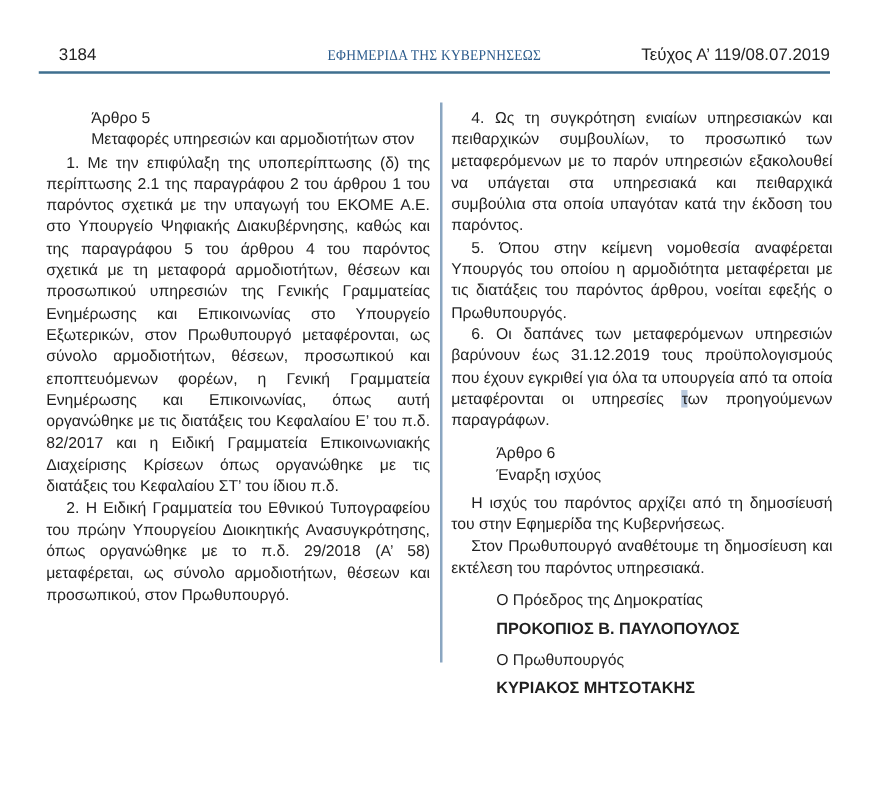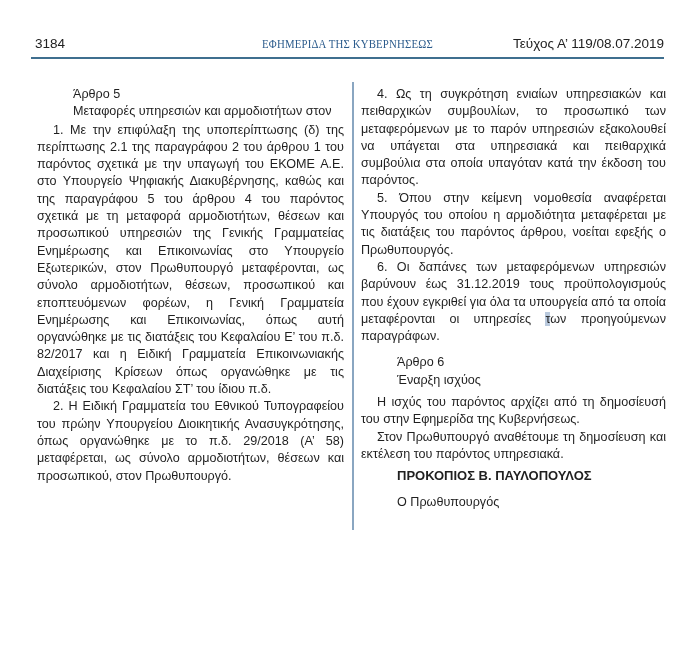--- a/index.html
+++ b/index.html
@@ -1,19 +1,19 @@
 <!DOCTYPE html>
 <html><head>
 <meta charset="utf-8">
 <style>
   html, body { margin: 0; padding: 0; background: #ffffff; }
   body { width: 699px; height: 646px; position: relative; overflow: hidden;
          font-family: "Liberation Sans", "DejaVu Sans", sans-serif; color: #1f1f1f; }
   .header { position: absolute; left: 31px; top: 36px; width: 633px; height: 20px; }
-  .header .pg { position: absolute; left: 4px; top: 0; font-size: 13.5px; color: #222; }
+  .header .pg { position: absolute; left: 16px; top: 0; font-size: 13.5px; color: #222; }
   .header .title { position: absolute; left: 0; right: 0; top: 1px; text-align: center;
          font-family: "Liberation Serif", "DejaVu Serif", serif; font-size: 12px;
          color: #2b5b8c; letter-spacing: 0.2px; transform: scaleX(0.9); }
   .header .issue { position: absolute; right: 0; top: 0; font-size: 13.5px; color: #222; }
   .header-rule { position: absolute; left: 31px; top: 57px; width: 633px; height: 2px; background: #3f6f8f; }
   .divider { position: absolute; left: 352px; top: 82px; width: 2px; height: 448px; background: #8aa6c1; }
 
   .col { position: absolute; top: 86px; font-size: 12.6px; line-height: 17.3px; }
   .col.left { left: 37px; width: 307px; }
   .col.right { left: 361px; width: 305px; }
@@ -54,16 +54,18 @@
   <p class="p"><span>6. Οι δαπάνες των μεταφερόμενων υπηρεσιών βαρύνουν έως 31.12.2019 τους προϋπολογισμούς που έχουν εγκριθεί για όλα τα υπουργεία από τα οποία μεταφέρονται οι υπηρεσίες </span><span class="cursor-mark">τ</span><span>ων προηγούμενων παραγράφων.</span></p>
   <div class="gap"></div>
   <div class="article-head">
     <div>Άρθρο 6</div>
     <div>Έναρξη ισχύος</div>
   </div>
   <div style="height:4px"></div>
   <p class="p">Η ισχύς του παρόντος αρχίζει από τη δημοσίευσή του στην Εφημερίδα της Κυβερνήσεως.</p>
   <p class="p">Στον Πρωθυπουργό αναθέτουμε τη δημοσίευση και εκτέλεση του παρόντος υπηρεσιακά.</p>
   <div class="sig-block">
+    <p class="sig-line sig-role">Ο Πρόεδρος της Δημοκρατίας</p>
     <p class="sig-line sig-name">ΠΡΟΚΟΠΙΟΣ Β. ΠΑΥΛΟΠΟΥΛΟΣ</p>
     <p class="sig-line sig-role">Ο Πρωθυπουργός</p>
+    <p class="sig-line sig-name">ΚΥΡΙΑΚΟΣ ΜΗΤΣΟΤΑΚΗΣ</p>
   </div>
 </div>
 
 </body></html>

